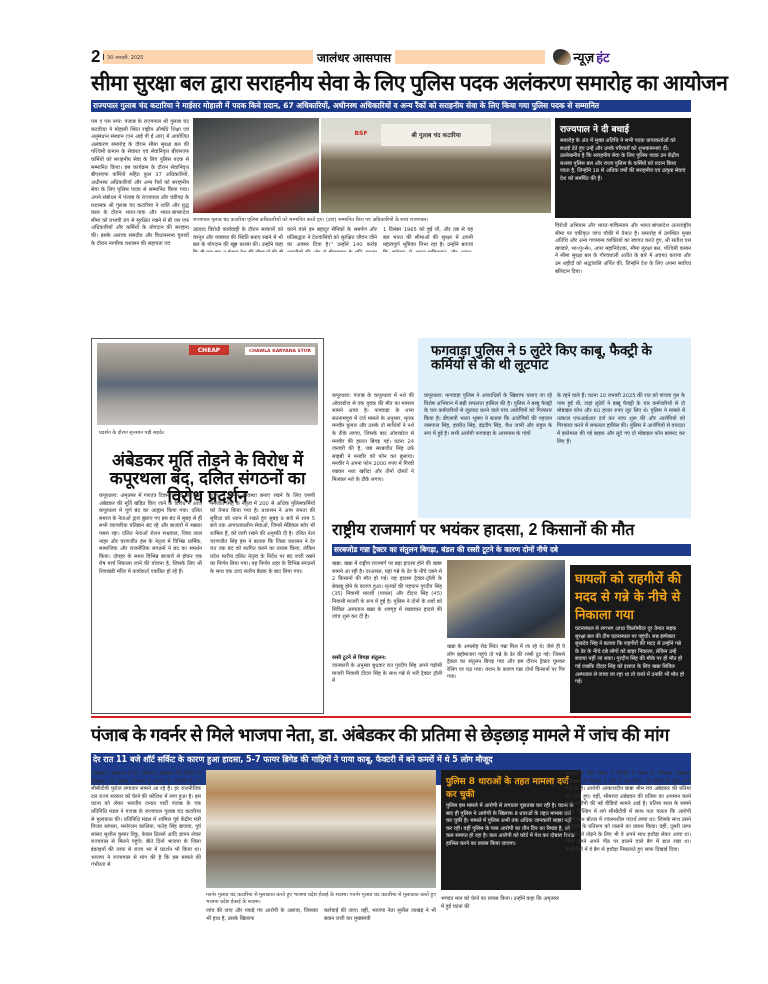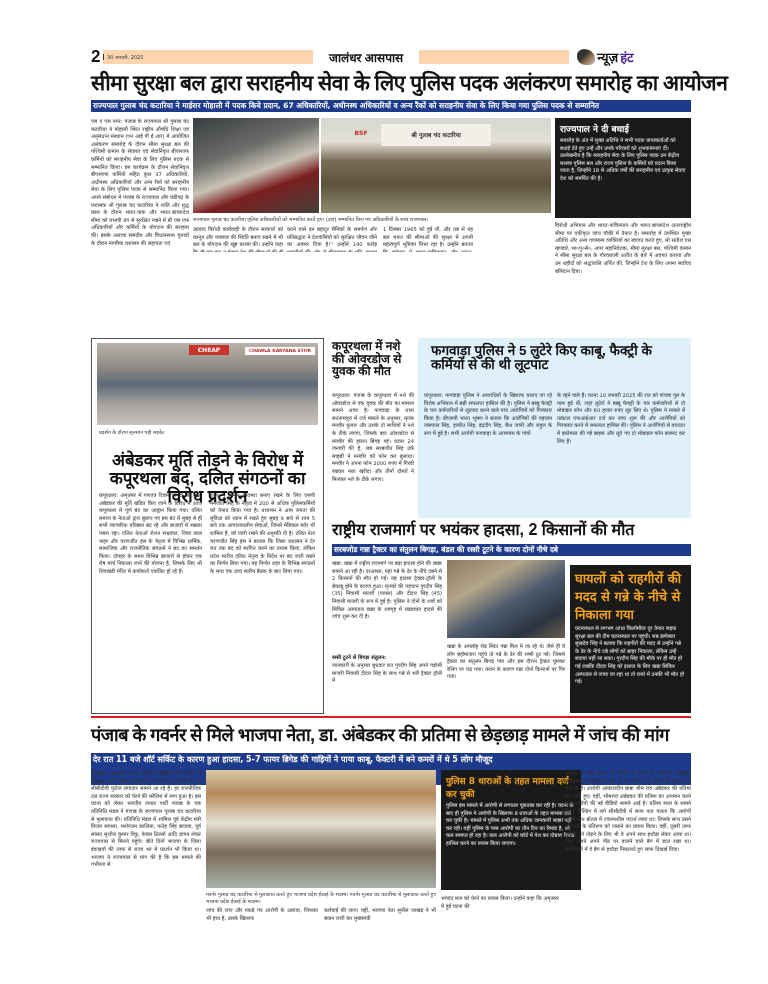--- a/index.html
+++ b/index.html
@@ -2,21 +2,21 @@
 <html><head>
 <meta charset="utf-8">
 <style>
   * { box-sizing: border-box; margin: 0; padding: 0; }
   body { width: 768px; height: 984px; background: #ffffff; font-family: "DejaVu Sans", sans-serif; position: relative; overflow: hidden; color: #222; }
   .page { position: absolute; left: 91px; top: 0; width: 600px; height: 984px; }
   .masthead { position: absolute; top: 48px; left: 0; width: 600px; height: 18px; display: flex; align-items: center; }
   .pgnum { font-family: "Liberation Sans", sans-serif; font-weight: bold; font-size: 17px; color: #111; width: 12px; }
   .mh-bar { height: 14px; background: #fcd4b0; display: flex; align-items: center; }
   .mh-date { font-size: 5px; color: #333; padding-left: 3px; border-left: 1px solid #333; }
-  .mh-section { font-family: "Liberation Sans", sans-serif; font-weight: bold; font-size: 12px; color: #111; padding: 0 16px; }
+  .mh-section { font-family: "Liberation Sans", sans-serif; font-weight: bold; font-size: 12px; color: #111; padding: 0 4px; }
   .mh-logo { display: flex; align-items: center; gap: 2px; font-weight: bold; font-size: 13px; color: #111; padding-left: 8px; }
   .mh-logo .red { color: #4c1d95; }
   .eagle { width: 18px; height: 16px; background: linear-gradient(135deg,#333 40%, #8a6a4a 60%, #ccc); border-radius: 40% 60% 30% 50%; }
   .h-main { position: absolute; top: 68px; left: 0; width: 600px; font-family: "Liberation Sans", sans-serif; font-weight: bold; font-size: 21px; color: #111; letter-spacing: -0.5px; white-space: nowrap; }
   .strap { position: absolute; left: 0; width: 600px; height: 12px; background: #1e3a8a; color: #fff; font-size: 7.5px; font-weight: bold; line-height: 12px; padding-left: 2px; white-space: nowrap; overflow: hidden; }
   .col { position: absolute; font-size: 5.2px; line-height: 7.6px; color: #333; text-align: justify; }
   .photo { position: absolute; background: linear-gradient(160deg, #6e7d6a, #9aa18f 40%, #c8c0ae 70%, #5d584d); }
   .caption { position: absolute; font-size: 5px; color: #333; white-space: nowrap; overflow: hidden; }
   .box-dark { position: absolute; background: #1a1a1a; color: #fff; padding: 4px 5px; }
   .box-dark .bt { font-weight: bold; font-size: 9px; margin-bottom: 2px; }
@@ -73,21 +73,20 @@
   <div class="boxed" style="left:0; top:338px; width:233px; height:376px;"></div>
   <div class="photo" style="left:6px; top:343px; width:221px; height:82px; background:linear-gradient(180deg,#b9b2a8 0%,#8e8a85 30%,#5d6a78 50%,#a7a39e 75%,#c7c3bd 100%);">
     <div style="position:absolute; left:92px; top:2px; width:40px; height:10px; background:#c7352c; color:#fff; font-size:6px; font-weight:bold; text-align:center; line-height:10px;">CHEAP</div>
     <div style="position:absolute; left:148px; top:4px; width:70px; height:8px; background:#fff; color:#b02a2a; font-size:4.5px; font-weight:bold; text-align:center; line-height:8px; white-space:nowrap; overflow:hidden;">CHAWLA KARYANA STOR</div>
   </div>
   <div class="caption" style="left:8px; top:429px; width:200px;">प्रदर्शन के दौरान सुनसान पड़ी सड़के।</div>
   <div class="h2" style="left:6px; top:452px; width:221px; font-size:17px; text-align:center;">अंबेडकर मूर्ति तोड़ने के विरोध में कपूरथला बंद, दलित संगठनों का विरोध प्रदर्शन</div>
   <div class="col" style="left:8px; top:492px; width:103px; height:215px; overflow:hidden;">कपूरथला: अमृतसर में गणतंत्र दिवस पर डॉ. बी.आर. अंबेडकर की मूर्ति खंडित किए जाने के विरोध में आज कपूरथला में पूर्ण बंद का आह्वान किया गया। दलित समाज के नेताओं द्वारा बुलाए गए इस बंद में सुबह से ही सभी व्यापारिक प्रतिष्ठान बंद रहे और बाजारों में सन्नाटा पसरा रहा। दलित नेताओं रोशन सभ्रवाल, जिया लाल नाहर और चरणजीत हंस के नेतृत्व में विभिन्न धार्मिक, सामाजिक और राजनीतिक संगठनों ने बंद का समर्थन किया। दोपहर के समय विभिन्न बाजारों से होकर एक रोष मार्च निकाला जाने की योजना है, जिसके लिए श्री शिवखंडी मंदिर में कार्यकर्ता एकत्रित हो रहे हैं।</div>
   <div class="col" style="left:119px; top:492px; width:105px; height:215px; overflow:hidden;">शहर में कानून व्यवस्था बनाए रखने के लिए एसपी मनजीत सिंह के नेतृत्व में 200 से अधिक पुलिसकर्मियों को तैनात किया गया है। प्रशासन ने आम जनता की सुविधा को ध्यान में रखते हुए सुबह 9 बजे से शाम 5 बजे तक आपातकालीन सेवाओं, जिनमें मेडिकल स्टोर भी शामिल हैं, को जारी रखने की अनुमति दी है। दलित नेता चरणजीत सिंह हंस ने बताया कि जिला प्रशासन ने देर रात तक बंद को स्थगित करने का प्रयास किया, लेकिन प्रदेश स्तरीय दलित नेतृत्व के निर्देश पर बंद जारी रखने का निर्णय लिया गया। यह निर्णय शहर के विभिन्न संगठनों के साथ एक उच्च स्तरीय बैठक के बाद लिया गया।</div>
 
-  <div class="h2" style="left:241px; top:340px; width:82px; font-size:12px;">कपूरथला में नशे की ओवरडोज से युवक की मौत</div>
   <div class="col" style="left:241px; top:392px; width:82px; height:122px; overflow:hidden;">कपूरथला: पंजाब के कपूरथला में नशे की ओवरडोज से एक युवक की मौत का मामला सामने आया है। फगवाड़ा के थाना सतनामपुरा में दर्ज मामले के अनुसार, मृतक मनवीर कुमार और उसके दो साथियों ने नशे के टीके लगाए, जिसके बाद ओवरडोज से मनवीर की हालत बिगड़ गई। घटना 24 जनवरी की है, जब सरबजीत सिंह उर्फ साहबी ने मनवीर को फोन कर बुलाया। मनवीर ने अपना फोन 2000 रुपए में गिरवी रखकर नशा खरीदा और तीनों दोस्तों ने मिलकर नशे के टीके लगाए।</div>
 
   <div class="lightblue" style="left:327px; top:338px; width:273px; height:180px;"></div>
   <div class="h2" style="left:340px; top:344px; width:255px; font-size:13.5px;">फगवाड़ा पुलिस ने 5 लुटेरे किए काबू, फैक्ट्री के कर्मियों से की थी लूटपाट</div>
   <div class="col" style="left:333px; top:392px; width:128px; height:122px; overflow:hidden;">कपूरथला: फगवाड़ा पुलिस ने अपराधियों के खिलाफ चलाए जा रहे विशेष अभियान में बड़ी सफलता हासिल की है। पुलिस ने बब्बू फैक्ट्री के चार कर्मचारियों से लूटपाट करने वाले पांच आरोपियों को गिरफ्तार किया है। डीएसपी भारत भूषण ने बताया कि आरोपियों की पहचान जसपाल सिंह, हरप्रीत सिंह, इंद्रदीप सिंह, कैंथ जानी और राहुल के रूप में हुई है। सभी आरोपी फगवाड़ा के आसपास के गांवों</div>
   <div class="col" style="left:466px; top:392px; width:128px; height:122px; overflow:hidden;">के रहने वाले हैं। घटना 10 जनवरी 2025 की रात को पांचवा पुल के पास हुई थी, जहां लुटेरों ने बब्बू फैक्ट्री के चार कर्मचारियों से दो मोबाइल फोन और 60 हजार रुपए लूट लिए थे। पुलिस ने मामले में तत्काल एफआईआर दर्ज कर जांच शुरू की और आरोपियों को गिरफ्तार करने में सफलता हासिल की। पुलिस ने आरोपियों से वारदात में इस्तेमाल की गई बाइक और लूटे गए दो मोबाइल फोन बरामद कर लिए हैं।</div>
 
   <div class="h2" style="left:241px; top:522px; width:359px; font-size:16px; white-space:nowrap;">राष्ट्रीय राजमार्ग पर भयंकर हादसा, 2 किसानों की मौत</div>
   <div class="strap" style="left:241px; top:544px; width:359px; height:12px; font-size:7.3px;">सरबजोड गन्ना ट्रैक्टर का संतुलन बिगड़ा, बंडल की रस्सी टूटने के कारण दोनों नीचे दबे</div>
   <div class="col" style="left:241px; top:560px; width:110px; height:92px; overflow:hidden;">खन्ना: खन्ना में राष्ट्रीय राजमार्ग पर बड़ा हादसा होने की खबर सामने आ रही है। दरअसल, यहां गन्ने के ढेर के नीचे दबने से 2 किसानों की मौत हो गई। यह हादसा ट्रैक्टर-ट्रॉली के बेकाबू होने के कारण हुआ। मृतकों की पहचान गुरदीप सिंह (35) निवासी माजरी (पायल) और दीदार सिंह (45) निवासी माजरी के रूप में हुई है। पुलिस ने दोनों के शवों को सिविल अस्पताल खन्ना के शवगृह में रखवाकर हादसे की जांच शुरू कर दी है।</div>

